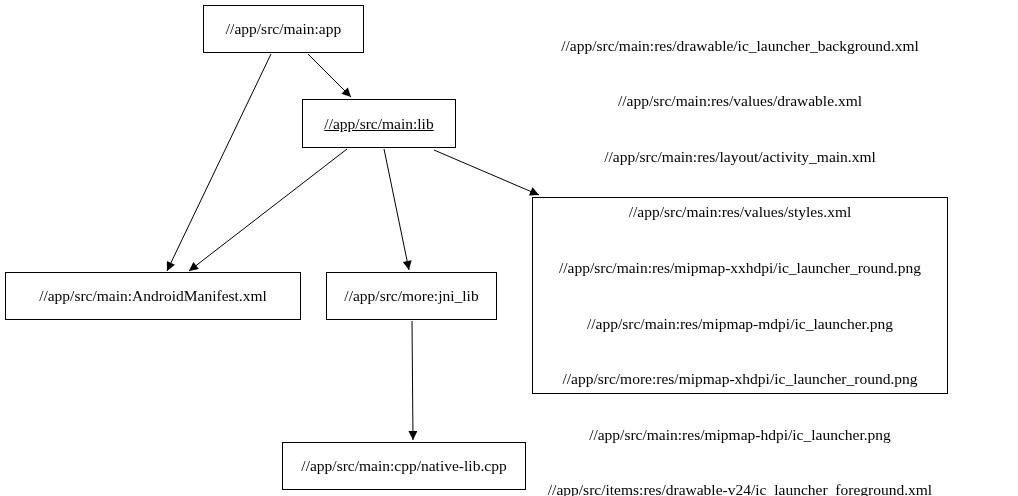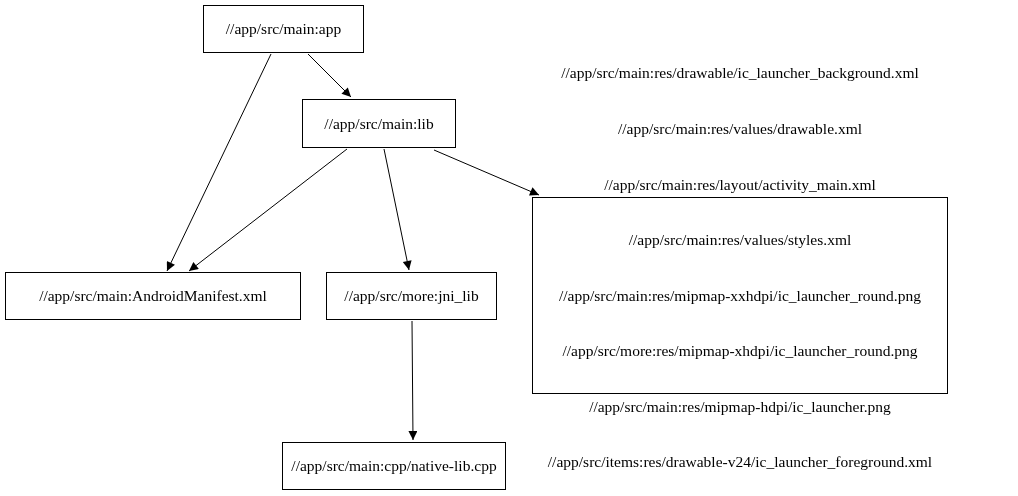--- a/index.html
+++ b/index.html
@@ -31,25 +31,25 @@
     display: flex;
     flex-direction: column;
     align-items: center;
     justify-content: center;
     text-align: center;
     font-size: 15.5px;
     line-height: 19.6px;
     white-space: nowrap;
   }
   .node-app      { left: 203px; top: 5px;   width: 161px; height: 48px; }
-  .node-lib      { left: 302px; top: 99px;  width: 154px; height: 49px; }
+  .node-lib      { left: 302px; top: 99px;  width: 154px; height: 49px; text-decoration: underline; }
   .node-manifest { left: 5px;   top: 272px; width: 296px; height: 48px; }
   .node-jni      { left: 326px; top: 272px; width: 171px; height: 48px; }
   .node-res      { left: 532px; top: 197px; width: 416px; height: 197px; gap: 36px; }
-  .node-cpp      { left: 282px; top: 442px; width: 224px; height: 48px; }
+  .node-cpp      { left: 282px; top: 442px; width: 244px; height: 48px; }
   .edge {
     stroke: #000000;
     stroke-width: 1;
     fill: none;
   }
 </style>
 </head>
 <body>
 
 <div class="canvas">
@@ -83,20 +83,21 @@
   <div class="node node-jni">
     <span>//app/src/more:jni_lib</span>
   </div>
 
   <div class="node node-res">
     <span>//app/src/main:res/drawable/ic_launcher_background.xml</span>
     <span>//app/src/main:res/values/drawable.xml</span>
     <span>//app/src/main:res/layout/activity_main.xml</span>
     <span>//app/src/main:res/values/styles.xml</span>
     <span>//app/src/main:res/mipmap-xxhdpi/ic_launcher_round.png</span>
+    <span>//app/src/main:res/mipmap-mdpi/ic_launcher.png</span>
     <span>//app/src/more:res/mipmap-xhdpi/ic_launcher_round.png</span>
     <span>//app/src/main:res/mipmap-hdpi/ic_launcher.png</span>
     <span>//app/src/items:res/drawable-v24/ic_launcher_foreground.xml</span>
     <span>...and 6 more items</span>
   </div>
 
   <div class="node node-cpp">
     <span>//app/src/main:cpp/native-lib.cpp</span>
   </div>
 

